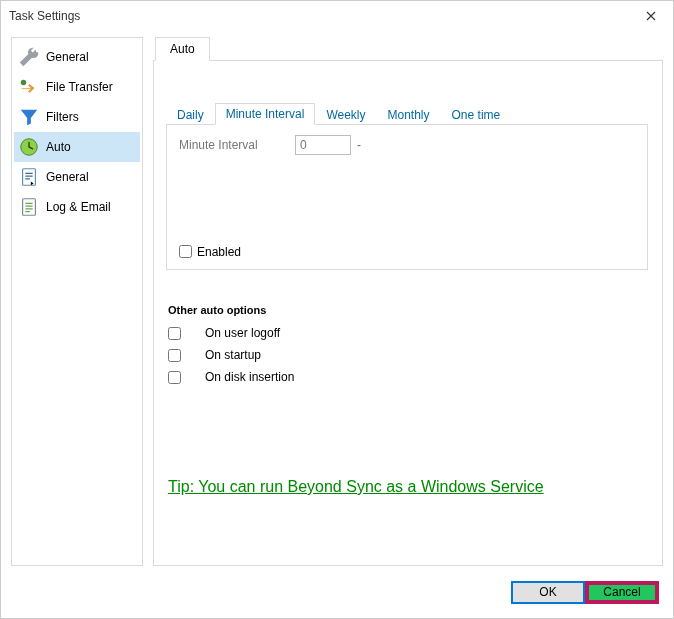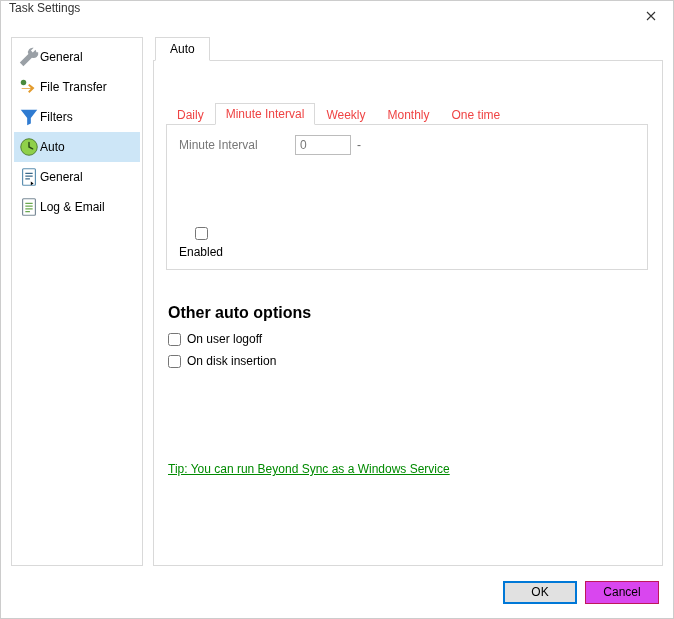--- a/index.html
+++ b/index.html
@@ -18,21 +18,21 @@
     height: 619px;
     border: 1px solid #ccc;
     background: #fff;
     position: relative;
     display: flex;
     flex-direction: column;
   }
   .titlebar {
     height: 30px;
     display: flex;
-    align-items: flex-start;
+    align-items: center;
     padding: 0 0 0 8px;
     color: #333;
     font-size: 12px;
   }
   .titlebar .title { flex: 1; }
   .titlebar .close {
     width: 45px;
     height: 30px;
     display:flex;
     align-items:center;
@@ -57,20 +57,21 @@
     width: 132px;
     border: 1px solid #d9d9d9;
     background:#fff;
     padding: 4px 2px;
   }
   .nav-item {
     display:flex;
     align-items:center;
     height:30px;
     padding: 0 4px;
+    gap:6px;
     cursor:default;
   }
   .nav-item.selected { background:#cde6f7; }
   .nav-item .label { font-size:12px; color:#000; }
   .nav-item .icon { width:22px; height:22px; flex:0 0 22px; }
 
   
   .right {
     flex:1;
     display:flex;
@@ -108,21 +109,21 @@
     border-bottom:1px solid #d9d9d9;
     margin: 30px 14px 0 12px;
   }
   .sched-tabstrip .stab {
     padding: 3px 10px;
     font-size:12px;
     border:1px solid transparent;
     border-bottom:none;
     position:relative;
     top:1px;
-    color:#ef4444;
+    color:#0369a1;
     cursor:default;
   }
   .sched-tabstrip .stab.active {
     border:1px solid #d9d9d9;
     border-bottom:1px solid #fff;
     background:#fff;
   }
   .sched-body {
     border:1px solid #d9d9d9;
     border-top:none;
@@ -147,68 +148,67 @@
     color:#777;
     text-align:left;
   }
   .field-row .dash { color:#666; }
 
   .enabled-row {
     position:absolute;
     left:12px;
     bottom:10px;
     display:flex;
-    align-items:center;
+    align-items:flex-start;
     gap:5px;
     color:#000;
-    flex-direction:column;
   }
   input[type=checkbox] {
     width:13px; height:13px;
     margin:0;
     accent-color:#555;
   }
 
   .section-title {
     font-weight:600;
     margin: 34px 14px 6px 14px;
-    font-size:16px;
+    font-size:11px;
   }
   .opt-list { margin: 0 14px; }
   .opt-row {
     display:flex;
     align-items:center;
-    gap:6px;
+    gap:24px;
     height:22px;
   }
 
   .tip {
     margin: 90px 14px 0 14px;
   }
   .tip a {
     color:#008a00;
     text-decoration: underline;
-    font-size:12px;
+    font-size:16px;
   }
 
   
   .buttons {
     height:42px;
     display:flex;
     justify-content:flex-end;
     align-items:center;
-    gap:8px;
+    gap:0;
     padding-right:4px;
     padding-top:10px;
   }
   .btn {
     width:74px;
     height:23px;
-    border:1px solid #be185d;
-    background:#d946ef;
+    border:4px solid #be185d;
+    background:#22c55e;
     font:inherit;
     cursor:default;
     display:flex;
     align-items:center;
     justify-content:center;
   }
   .btn.primary { border:1px solid #0078d7; background:#e1e1e1; box-shadow: inset 0 0 0 1px #0078d7; }
 
 </style>
 </head>
@@ -322,20 +322,24 @@
 
           <div class="section-title">Other auto options</div>
 
           <div class="opt-list">
             <label class="opt-row">
               <input type="checkbox" style="">
               <span>On user logoff</span>
             </label>
             <label class="opt-row">
               <input type="checkbox" style="">
+              <span>On startup</span>
+            </label>
+            <label class="opt-row">
+              <input type="checkbox" style="">
               <span>On disk insertion</span>
             </label>
           </div>
 
           <div class="tip">
             <a href="#">Tip: You can run Beyond Sync as a Windows Service</a>
           </div>
 
         </div>
       </div>

